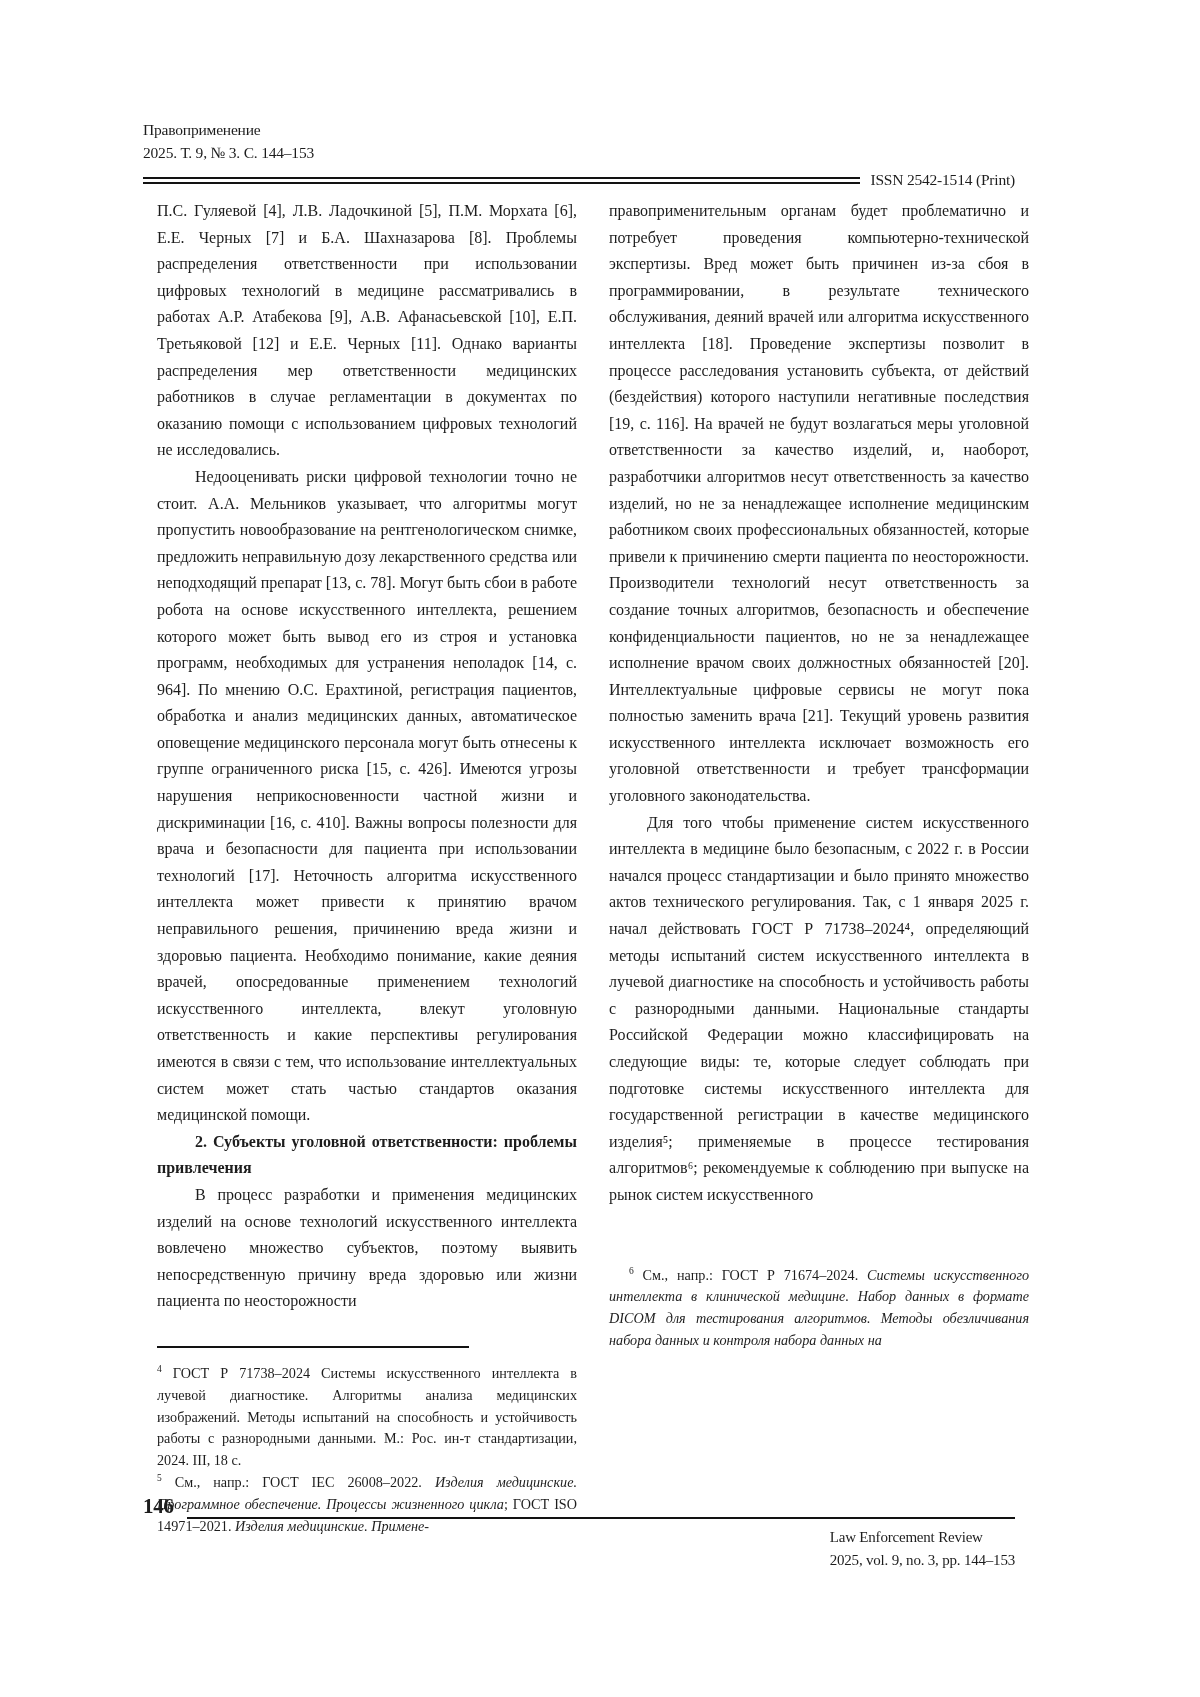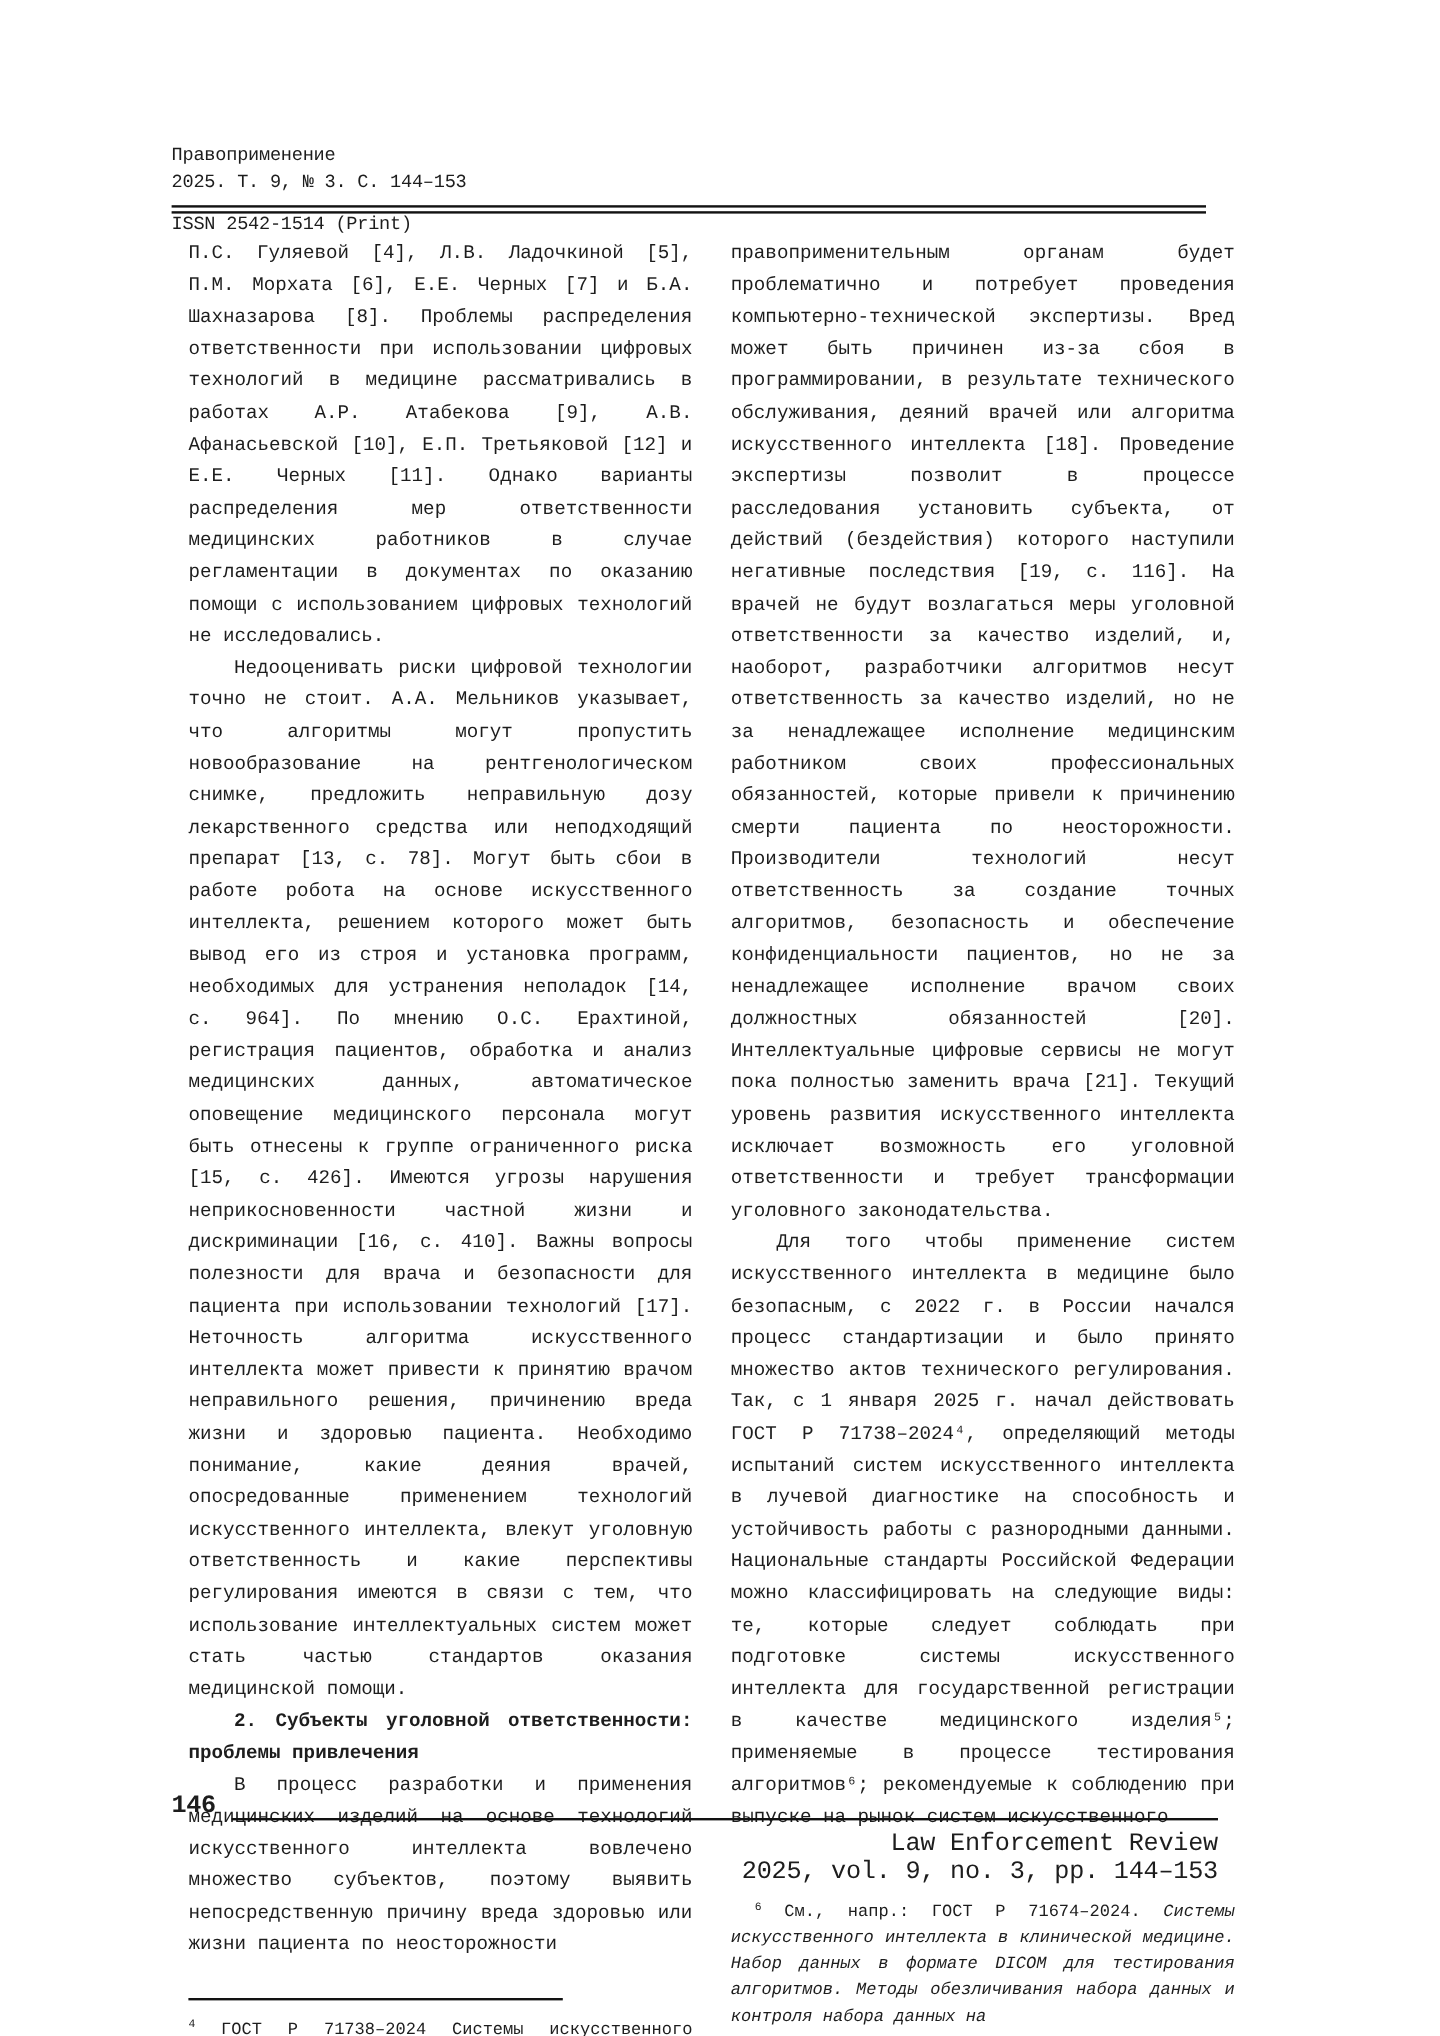--- a/index.html
+++ b/index.html
@@ -1,28 +1,28 @@
 <!DOCTYPE html>
 <html lang="ru"><head>
 <meta charset="utf-8">
 <style>
   html,body { margin:0; padding:0; background:#ffffff; }
   .page {
     position:relative;
     width:1200px; height:1697px;
     background:#ffffff;
-    font-family:Liberation Mono, monospace;
+    font-family:Liberation Serif, serif;
     color:#1d1d1d;
     overflow:hidden;
   }
 
   
   .page-header { position:absolute; left:143px; top:118px; width:872px; }
   .header-meta { font-size:15.5px; line-height:23px; letter-spacing:-0.2px; }
-  .header-rule-row { display:flex; margin-top:7px;flex-direction:column; }
+  .header-rule-row { display:flex; align-items:center; margin-top:7px; }
   .double-rule {
     flex:1 1 auto; height:3px;
     border-top:2px solid #121212; border-bottom:2px solid #121212;
     margin-right:10px;
   }
   .issn { font-size:15.5px; white-space:nowrap; letter-spacing:-0.2px; }
 
   
   .columns {
     position:absolute; left:157px; top:198px; width:872px;
@@ -61,21 +61,21 @@
 
   
   .footer-row {
     position:absolute; left:143px; top:1494px; width:872px;
     display:flex; align-items:flex-end;
   }
   .page-number { font-weight:bold; font-size:21px; letter-spacing:-0.3px; margin-right:13px; }
   .footer-rule { flex:1 1 auto; height:0; border-top:2.4px solid #121212; }
   .footer-right {
     position:absolute; right:185px; top:1526px;
-    text-align:right; font-size:21px; line-height:23px; letter-spacing:-0.2px;
+    text-align:left; font-size:15px; line-height:23px; letter-spacing:-0.2px;
   }
 </style>
 </head>
 <body>
 
 <div class="page">
 
   <header class="page-header">
     <div class="header-meta">Правоприменение</div>
     <div class="header-meta">2025. Т. 9, № 3. С. 144–153</div>

